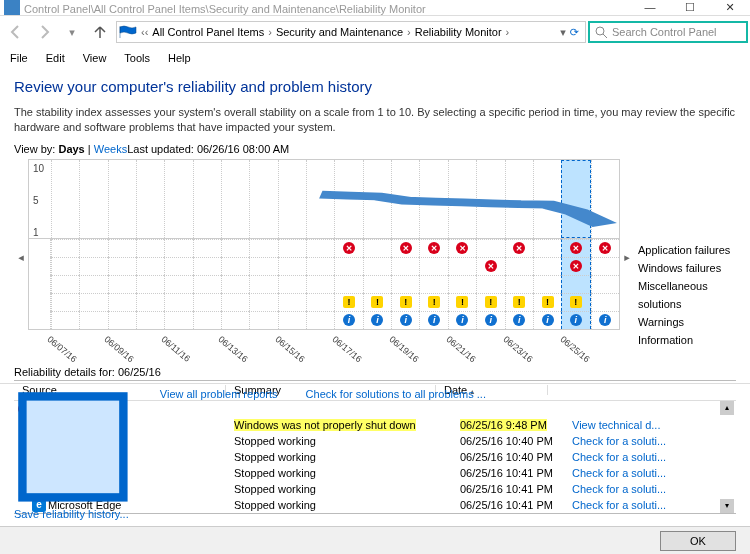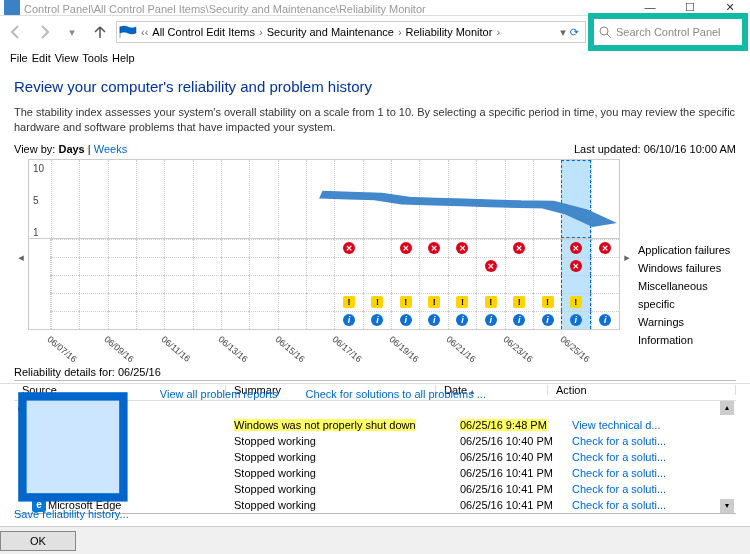--- a/index.html
+++ b/index.html
@@ -14,32 +14,32 @@
 
 
 .navbar { height: 32px; display: flex; align-items: center; padding: 0 2px; }
 .navbtn { width: 28px; height: 28px; display: flex; align-items: center; justify-content: center; color: #888; }
 .navbtn.dis { color: #ccc; }
 .addr { flex: 1; height: 22px; border: 1px solid #ccc; display: flex; align-items: center; padding: 0 2px; margin: 0 2px; background: #fff; }
 .flag { width: 18px; height: 14px; margin-right: 2px; }
 .crumb { display: flex; align-items: center; white-space: nowrap; }
 .crumb-item { padding: 1px 2px; }
 .crumb-sep { padding: 0 2px; color: #666; }
-.search { width: 160px; height: 38px; border: 6px solid #14b8a6; display: flex; align-items: center; padding: 0 4px; color: #888; }
+.search { width: 160px; height: 22px; border: 2px solid #14b8a6; display: flex; align-items: center; padding: 0 4px; color: #888; }
 .search-icon { width: 14px; height: 14px; margin-right: 4px; }
 
 
-.menubar { height: 20px; display: flex; align-items: center; padding-left: 8px; gap: 0; }
+.menubar { height: 20px; display: flex; align-items: center; padding-left: 8px; gap: 14px; }
 .menubar span { padding: 2px 2px; }
 
 
 .content { padding: 10px 14px 0 14px; }
 h1 { color: #003399; font-size: 15px; font-weight: 400; margin-bottom: 10px; }
 .desc { color: #333; margin-bottom: 8px; line-height: 1.35; }
-.viewrow { display: flex; justify-content: space-between; margin-bottom: 4px; }
+.viewrow { display: flex; margin-bottom: 4px; }
 a.link, span.link { color: #0066cc; cursor: pointer; }
 
 
 .chart-wrap { display: flex; align-items: stretch; }
 .navside { width: 14px; display: flex; align-items: center; justify-content: center; color: #666; }
 .chart { flex: 1; position: relative; }
 .chart-upper { height: 80px; position: relative; border: 1px solid #ccc; }
 .yl { position: absolute; left: 4px; font-size: 10px; color: #444; transform: translateY(-50%); }
 .yl10 { top: 8px; } .yl5 { top: 40px; } .yl1 { top: 72px; }
 .chart-grid { position: absolute; left: 22px; right: 0; top: 0; bottom: 0; display: flex; }
@@ -86,21 +86,21 @@
 
 .scroll-ind { position: absolute; right: 2px; width: 14px; height: 14px; background: #ccc; display: flex; align-items: center; justify-content: center; font-size: 8px; }
 .scroll-up { top: 0; } .scroll-dn { bottom: 0; }
 .tbody-wrap { position: relative; }
 
 
 .bottom { position: absolute; left: 0; right: 0; bottom: 30px; padding: 4px 14px; display: flex; gap: 28px; border-top: 1px solid #ddd; }
 .save-icon { width: 14px; height: 14px; }
 
 
-.okbar { position: absolute; left: 0; right: 0; bottom: 0; height: 28px; background: #f0f0f0; border-top: 1px solid #ccc; display: flex; align-items: center; padding-right: 14px; }
+.okbar { position: absolute; left: 0; right: 0; bottom: 0; height: 28px; background: #f0f0f0; border-top: 1px solid #ccc; display: flex; align-items: center; justify-content: flex-end; padding-right: 14px; }
 .okbtn { width: 76px; height: 20px; border: 1px solid #888; background: #e1e1e1; text-align: center; line-height: 18px; }
 </style>
 </head>
 <body>
 
 <div class="titlebar">
   <span class="t-icon">
     <svg viewBox="0 0 16 16">
         <rect width="16" height="16" fill="#3b82c4"></rect>
       </svg>
@@ -131,21 +131,21 @@
       </svg>
   </div>
   <div class="addr">
     <span class="flag">
       <svg viewBox="0 0 18 14">
           <path d="M1 1 L1 13 M1 2 Q5 0 9 2 Q13 4 17 2 L17 8 Q13 10 9 8 Q5 6 1 8 Z" fill="#0066cc" stroke="#004488" stroke-width="0.5"></path>
         </svg>
     </span>
     <div class="crumb">
       <span class="crumb-sep">‹‹</span>
-      <span class="crumb-item">All Control Edit Items</span>
+      <span class="crumb-item">All Control Panel Items</span>
       <span class="crumb-sep">›</span>
       <span class="crumb-item">Security and Maintenance</span>
       <span class="crumb-sep">›</span>
       <span class="crumb-item">Reliability Monitor</span>
       <span class="crumb-sep">›</span>
     </div>
     <span style="flex:1"></span>
     <span style="color:#666;">▾</span>
     <span style="margin:0 4px;color:#0066cc;">⟳</span>
   </div>
@@ -174,21 +174,21 @@
 
   <div class="viewrow">
     <div>
       <span>View by:</span>
       <b>Days</b>
       <span> | </span>
       <span class="link">Weeks</span>
     </div>
     <div>
       <span>Last updated:</span>
-      <span>06/10/16 10:00 AM</span>
+      <span>06/26/16 08:00 AM</span>
     </div>
   </div>
 
   <div class="chart-wrap">
     <div class="navside">◂</div>
     <div class="chart">
       <div class="chart-upper">
         <span class="yl yl10">10</span>
         <span class="yl yl5">5</span>
         <span class="yl yl1">1</span>
@@ -421,36 +421,35 @@
           <div class="xl">06/23/16</div>
           <div class="xl"></div>
           <div class="xl">06/25/16</div>
           <div class="xl"></div>
         </div>
     </div>
     <div class="navside">▸</div>
     <div class="legend">
       <div>Application failures</div>
       <div>Windows failures</div>
-      <div>Miscellaneous specific</div>
+      <div>Miscellaneous solutions</div>
       <div>Warnings</div>
       <div>Information</div>
     </div>
   </div>
 
   <div class="details-hdr">Reliability details for: 06/25/16</div>
   <div class="table">
     <div class="thead">
       <div class="th th-src">Source</div>
       <div class="th th-sum">Summary</div>
       <div class="th th-date">
         <span>Date</span>
         <span class="sort"> ▴</span>
       </div>
-      <div class="th th-act">Action</div>
     </div>
     <div class="tbody-wrap">
       <div class="scroll-ind scroll-up">▴</div>
       <div class="group">
         <span class="icn err"></span>
         <span style="margin-left:4px;color:#003399;">Critical events (31)</span>
       </div>
       <div id="rows">
           <div class="row">
             <div class="cell-src">

